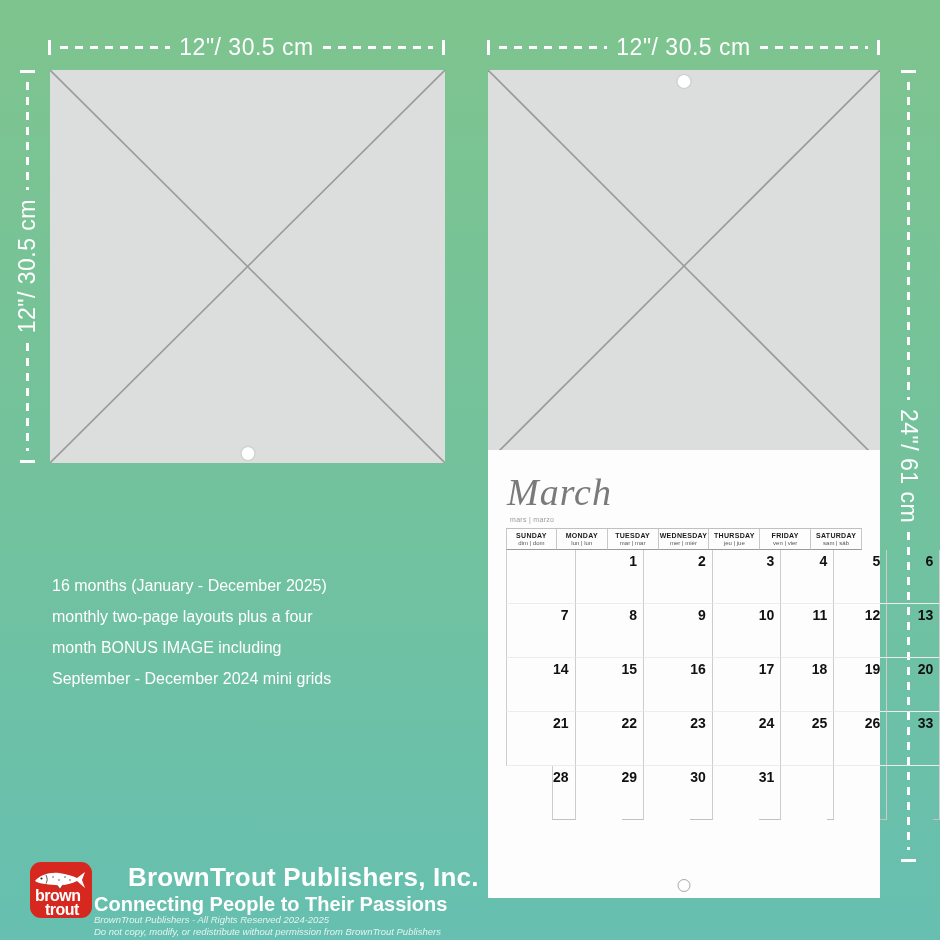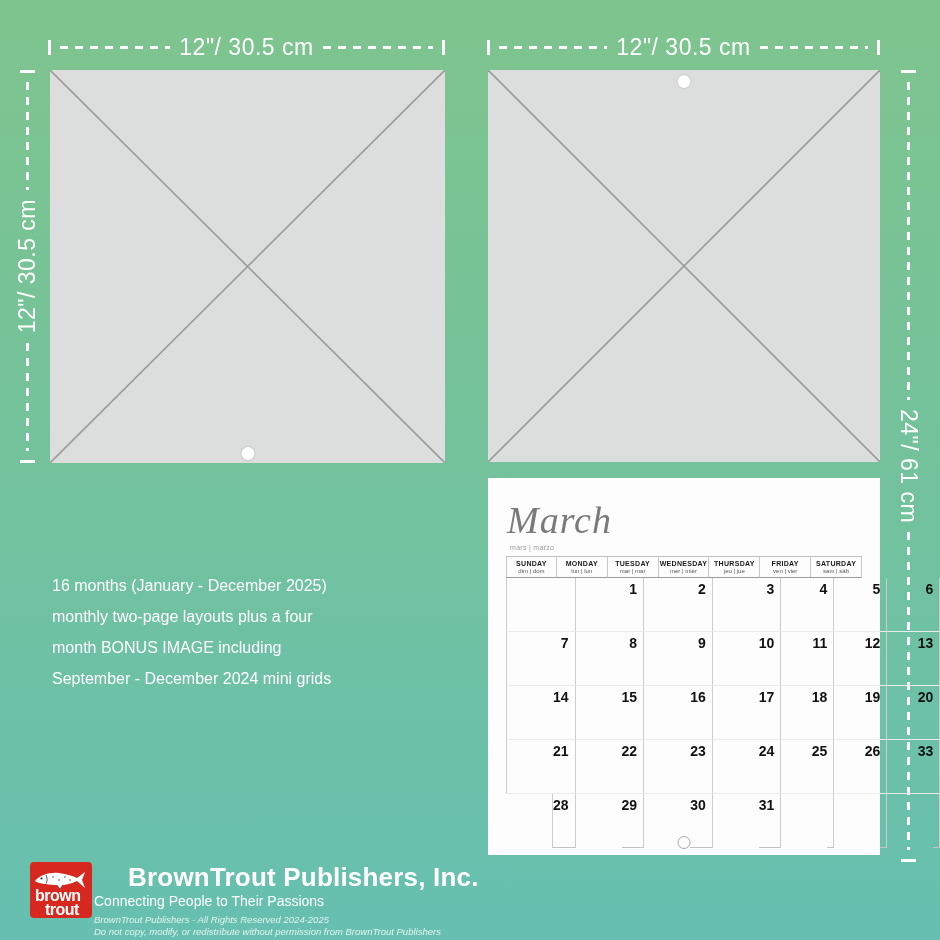--- a/index.html
+++ b/index.html
@@ -36,21 +36,21 @@
     background:repeating-linear-gradient(90deg,#fff 0 8px,transparent 8px 15px); }
   .dash-v { flex:1; width:3px;
     background:repeating-linear-gradient(180deg,#fff 0 8px,transparent 8px 15px); }
   .tick-v { width:3px; height:15px; background:#fff; flex:none; }
   .tick-h { width:15px; height:3px; background:#fff; flex:none; }
   .read-up { writing-mode:vertical-rl; transform:rotate(180deg); }
   .read-down { writing-mode:vertical-rl; }
 
   
   #calendar-page {
-    position:absolute; left:488px; top:478px; width:392px; height:377px;
+    position:absolute; left:488px; top:450px; width:392px; height:448px;
     background:#fdfdfd;
   }
   #month-title {
     position:absolute; left:19px; top:20px;
     font-family:"Liberation Serif", serif; font-style:italic;
     font-size:38px; color:#7a7a7a; letter-spacing:1px;
   }
   #month-subtitle {
     position:absolute; left:22px; top:66px;
     font-size:7px; color:#9a9a9a; letter-spacing:0.3px;
@@ -85,34 +85,34 @@
     font-size:38px; color:#fff; font-weight:500; letter-spacing:0.2px;
   }
   #product-desc {
     position:absolute; left:52px; top:570px;
     font-size:16px; line-height:31px; color:#fff; font-weight:400;
   }
 
   
   #logo-box {
     position:absolute; left:30px; top:862px; width:62px; height:56px;
-    background:#d6281e; border-radius:4px;
+    background:#d6281e; border-radius:11px;
   }
   #logo-fish { position:absolute; left:3px; top:6px; width:56px; height:24px; }
   .logo-word { position:absolute; color:#fff; font-weight:700; font-size:16px;
     letter-spacing:-0.5px; line-height:14px; }
   #logo-word-1 { left:5px; top:27px; }
   #logo-word-2 { left:15px; top:41px; }
   #footer-company {
     position:absolute; left:92px; top:862px;
     font-size:26px; font-weight:700; color:#fff; letter-spacing:0.2px;margin-left:36px;
   }
   #footer-tagline {
     position:absolute; left:94px; top:893px;
-    font-size:14px; color:#fff; font-weight:400;
+    font-size:20px; color:#fff; font-weight:700;
   }
   #footer-legal {
     position:absolute; left:94px; top:914px;
     font-size:9.5px; line-height:11.5px; color:rgba(255,255,255,0.82);font-style:italic;
   }
 </style>
 </head>
 <body>
 
 <div id="stage">

